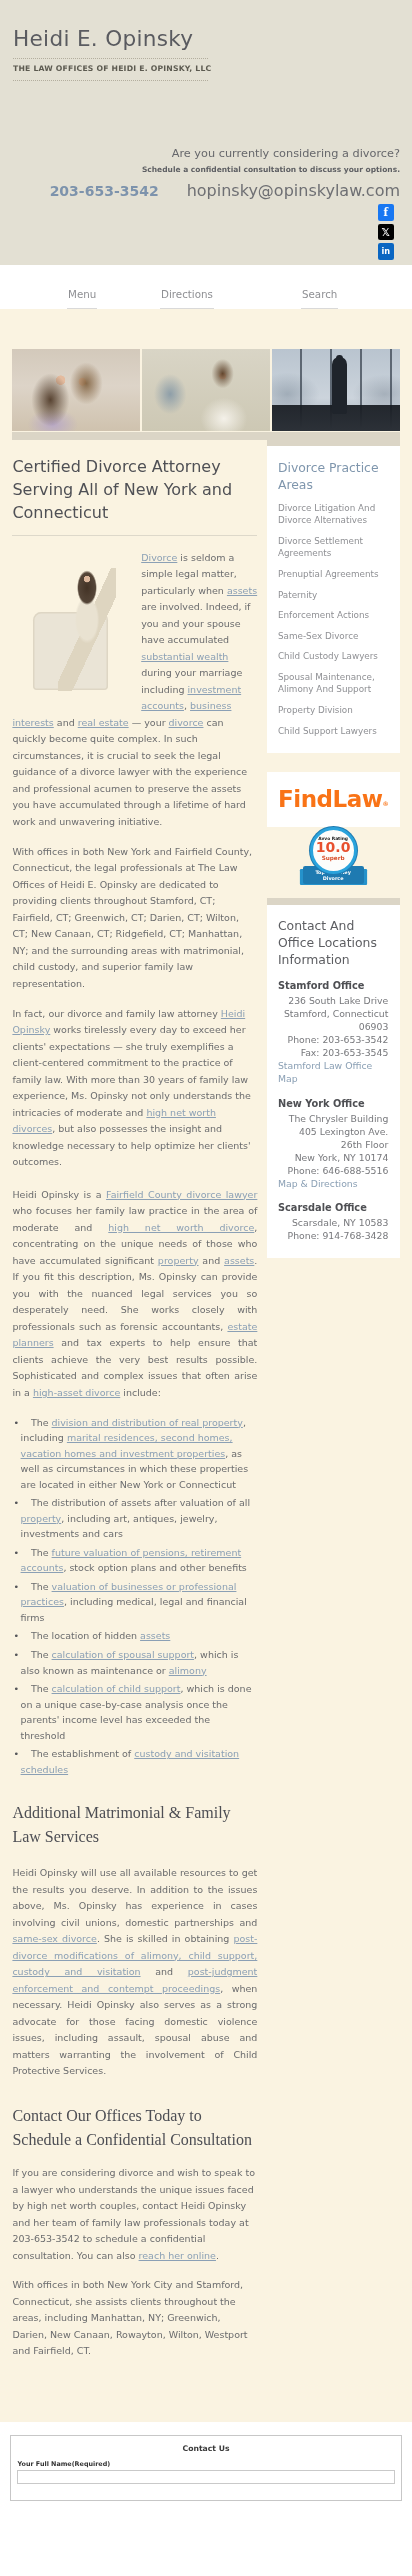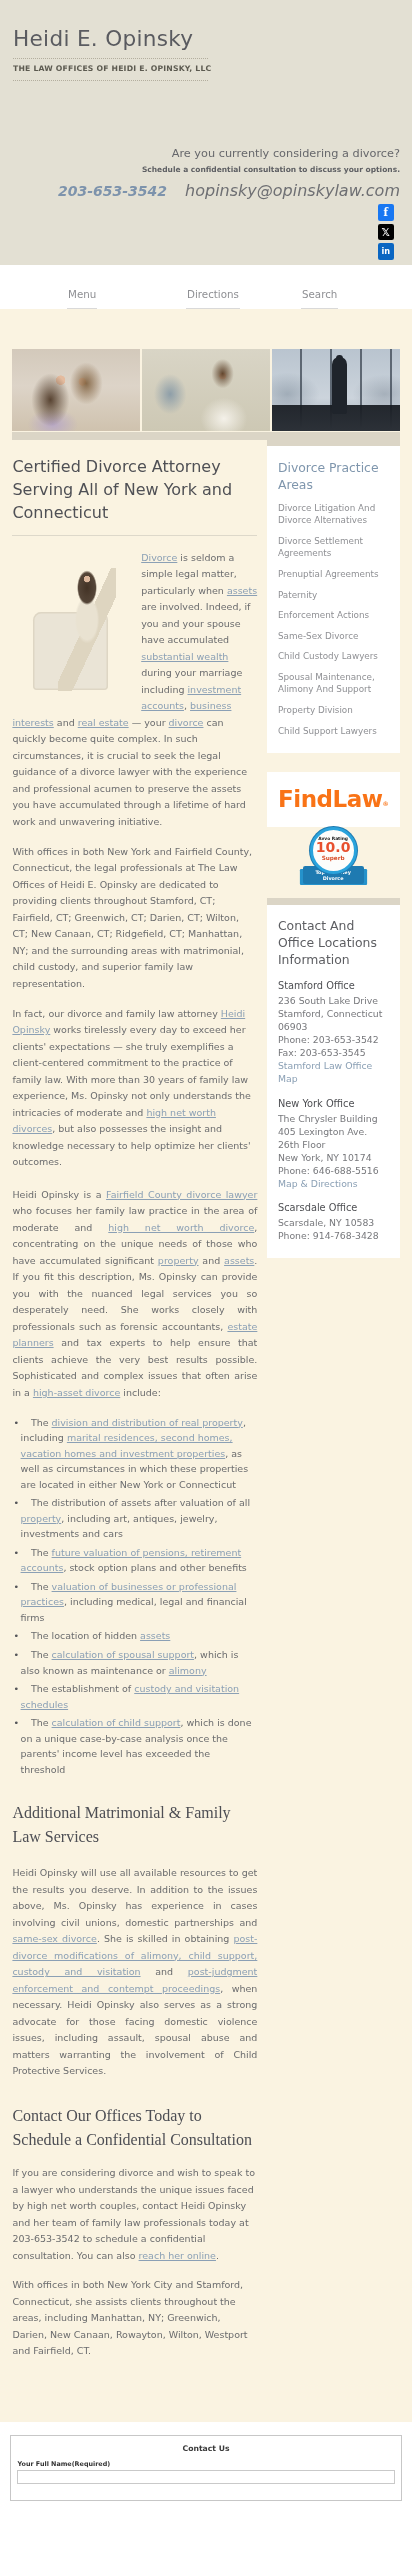--- a/index.html
+++ b/index.html
@@ -13,35 +13,35 @@
 
   
   .site-header { position:relative; height:265px; background:#e3e0d3;padding-left:37px; }
   .brand { position:absolute; left:13px; top:26px; }
   .brand-name { font-size:21.6px; font-weight:400; color:#5a5b60; letter-spacing:0.3px; }
   .brand-rule { width:195px; border-top:1px dotted #b3ae9e; margin:7.2px 0 4.6px; }
   .brand-tag { font-size:7.7px; font-weight:700; color:#5c5a50; letter-spacing:0.2px; }
   .header-cta { position:absolute; right:12px; top:147px; text-align:right; }
   .cta-q { font-size:11.3px; color:#66676b; }
   .cta-s { font-size:7.5px; font-weight:700; color:#5e5f63; margin-top:5.2px; }
-  .cta-contact { margin-top:7.2px; display:flex; justify-content:flex-end; align-items:baseline; gap:18px;font-style:italic; }
+  .cta-contact { margin-top:7.2px; display:flex; justify-content:flex-end; align-items:baseline; gap:28px; }
   .cta-phone { font-size:14px; font-weight:700; color:#7d93ac; }
   .cta-email { font-size:16px; color:#6e6f73; }
   .social-col { position:absolute; right:18px; top:204px; display:flex; flex-direction:column; gap:3.1px; }
   .soc { width:16.5px; height:16.5px; border-radius:2.1px; display:flex; align-items:center; justify-content:center;
          color:#fff; font-weight:700; font-size:10.3px; }
   .soc-fb { background:#1877f2; font-family:"DejaVu Serif",serif; }
   .soc-x  { background:#000; }
   .soc-in { background:#0a66c2; font-size:8.2px; }
 
   
   .top-nav { position:relative; height:44px; background:#fff; }
   .nav-item { position:absolute; top:23px; font-size:10.3px; color:#8e8f93; text-decoration:none;
               padding:0 1px 8.2px; border-bottom:0.5px solid #d9d9d9; }
-  .nav-menu { left:67px; } .nav-directions { left:186px; } .nav-search { left:301px; }
+  .nav-menu { left:67px; } .nav-directions { left:160px; } .nav-search { left:301px; }
 
   
   .main-wrap { background:#faf3e1; padding-bottom:62px; }
   .banner-photos { display:flex; gap:2.6px; margin:0 12.4px; padding-top:40px; height:123px; }
   .bphoto { flex:1; position:relative; overflow:hidden; height:82px; }
   .bp-family { background:
       radial-gradient(ellipse 28px 39px at 30% 62%, rgba(74,52,34,.9) 0%, transparent 68%),
       radial-gradient(circle 8.2px at 38% 38%, #e4bb9e 0%, #e4bb9e 55%, transparent 60%),
       radial-gradient(ellipse 25px 32px at 58% 42%, rgba(121,88,52,.85) 0%, transparent 66%),
       radial-gradient(circle 6.7px at 55% 40%, #ecc7ab 0%, #ecc7ab 55%, transparent 60%),
@@ -109,22 +109,22 @@
   .avvo-circle { width:47px; height:47px; margin:0 auto; border-radius:50%; background:#fdfdfb;
       border:3.6px solid #2aa3dc; box-shadow:0 0 0 1px #1e7ab1; text-align:center; position:relative; z-index:2; }
   .avvo-rating-label { font-size:4.4px; color:#222; margin-top:6.7px; font-weight:700; }
   .avvo-score { font-size:14px; line-height:13.4px; font-weight:700; color:#e8502e; }
   .avvo-superb { font-size:5.7px; font-weight:700; color:#d94f2b; }
   .avvo-ribbon { position:relative; z-index:1; margin:-7.2px auto 0; width:61px; background:#1e7ab1;
       border-radius:2.1px; padding:2.6px 1px 3.1px; text-align:center;
       box-shadow:-4.1px 2.1px 0 -1px #2592cb, 4.1px 2.1px 0 -1px #2592cb; }
   .avvo-ribbon div { color:#fff; font-size:4.9px; font-weight:700; line-height:6.2px; }
   .office-block { margin-top:12.4px; }
-  .office-name { font-size:9.8px; font-weight:400; color:#4e4f53; margin-bottom:3.1px; }
-  .office-lines div { font-size:9.3px; line-height:13px; color:#77787c; }
+  .office-name { font-size:9.8px; font-weight:700; color:#4e4f53; margin-bottom:3.1px; }
+  .office-lines div { font-size:9.3px; line-height:13px; color:#77787c;text-align:right; }
   a.office-link { display:inline-block; font-size:9.3px; line-height:13px; color:#8ba0b5; text-decoration:none; }
 
   
   .form-section { background:#fff; padding:13.4px 10.3px 18.5px; }
   .form-box { border:0.5px solid #c7c7c7; padding:7.2px 6.2px 9.3px; }
   .form-title { text-align:center; font-size:7.7px; font-weight:700; color:#3a3a3a; margin-bottom:7.2px; }
   .field-group { margin-bottom:6.2px; }
   .field-label { font-size:6.4px; font-weight:700; color:#333; margin-bottom:2.1px; }
   .field-label .req { font-weight:700; }
   .field-input { width:100%; height:14.4px; border:0.5px solid #c9c9c9; background:#fff; padding:0 3.1px;
@@ -185,22 +185,22 @@
 
       <p class="body-p just"><span>Heidi Opinsky is a </span><a class="lnk">Fairfield County divorce lawyer</a><span> who focuses her family law practice in the area of moderate and </span><a class="lnk">high net worth divorce</a><span>, concentrating on the unique needs of those who have accumulated significant </span><a class="lnk">property</a><span> and </span><a class="lnk">assets</a><span>. If you fit this description, Ms. Opinsky can provide you with the nuanced legal services you so desperately need. She works closely with professionals such as forensic accountants, </span><a class="lnk">estate planners</a><span> and tax experts to help ensure that clients achieve the very best results possible. Sophisticated and complex issues that often arise in a </span><a class="lnk">high-asset divorce</a><span> include:</span></p>
 
       <ul class="issues">
         <li><span>The </span><a class="lnk">division and distribution of real property</a><span>, including </span><a class="lnk">marital residences, second homes, vacation homes and investment properties</a><span>, as well as circumstances in which these properties are located in either New York or Connecticut</span></li>
         <li><span>The distribution of assets after valuation of all </span><a class="lnk">property</a><span>, including art, antiques, jewelry, investments and cars</span></li>
         <li><span>The </span><a class="lnk">future valuation of pensions, retirement accounts</a><span>, stock option plans and other benefits</span></li>
         <li><span>The </span><a class="lnk">valuation of businesses or professional practices</a><span>, including medical, legal and financial firms</span></li>
         <li><span>The location of hidden </span><a class="lnk">assets</a></li>
         <li><span>The </span><a class="lnk">calculation of spousal support</a><span>, which is also known as maintenance or </span><a class="lnk">alimony</a></li>
+        <li><span>The </span><a class="lnk">calculation of child support</a><span>, which is done on a unique case-by-case analysis once the parents' income level has exceeded the threshold</span></li>
         <li><span>The establishment of </span><a class="lnk">custody and visitation schedules</a></li>
-        <li><span>The </span><a class="lnk">calculation of child support</a><span>, which is done on a unique case-by-case analysis once the parents' income level has exceeded the threshold</span></li>
       </ul>
 
       <h2 class="section-h">Additional Matrimonial &amp; Family Law Services</h2>
       <p class="body-p just"><span>Heidi Opinsky will use all available resources to get the results you deserve. In addition to the issues above, Ms. Opinsky has experience in cases involving civil unions, domestic partnerships and </span><a class="lnk">same-sex divorce</a><span>. She is skilled in obtaining </span><a class="lnk">post-divorce modifications of alimony, child support, custody and visitation</a><span> and </span><a class="lnk">post-judgment enforcement and contempt proceedings</a><span>, when necessary. Heidi Opinsky also serves as a strong advocate for those facing domestic violence issues, including assault, spousal abuse and matters warranting the involvement of Child Protective Services.</span></p>
 
       <h2 class="section-h">Contact Our Offices Today to Schedule a Confidential Consultation</h2>
       <p class="body-p"><span>If you are considering divorce and wish to speak to a lawyer who understands the unique issues faced by high net worth couples, contact Heidi Opinsky and her team of family law professionals today at 203-653-3542 to schedule a confidential consultation. You can also </span><a class="lnk">reach her online</a><span>.</span></p>
       <p class="body-p"><span>With offices in both New York City and Stamford, Connecticut, she assists clients throughout the areas, including Manhattan, NY; Greenwich, Darien, New Canaan, Rowayton, Wilton, Westport and Fairfield, CT.</span></p>
     </main>
 

